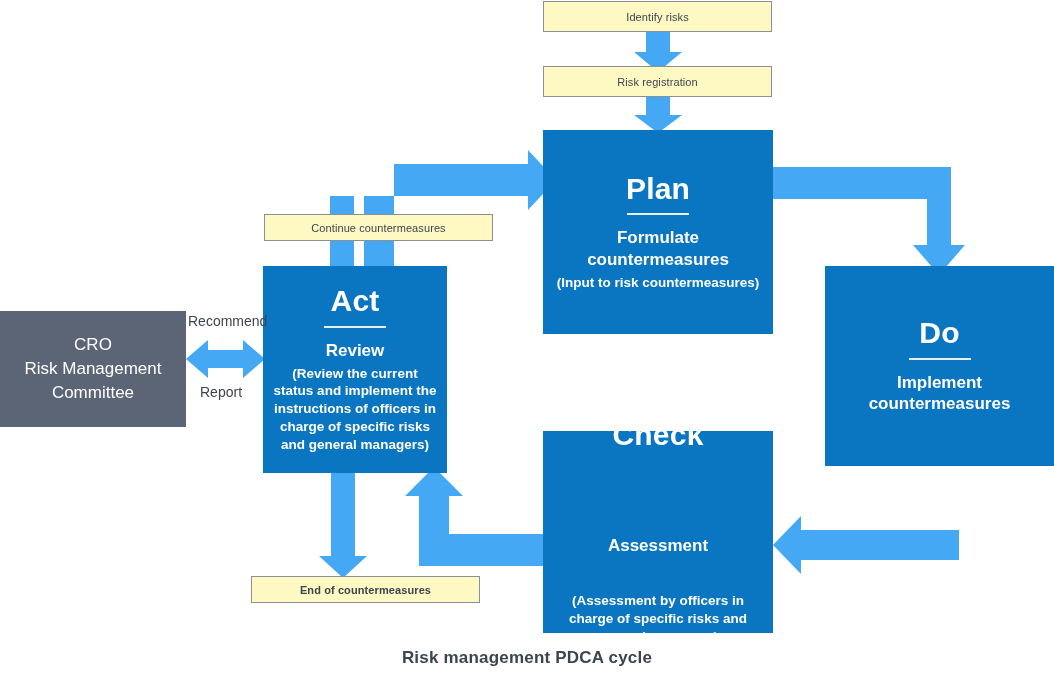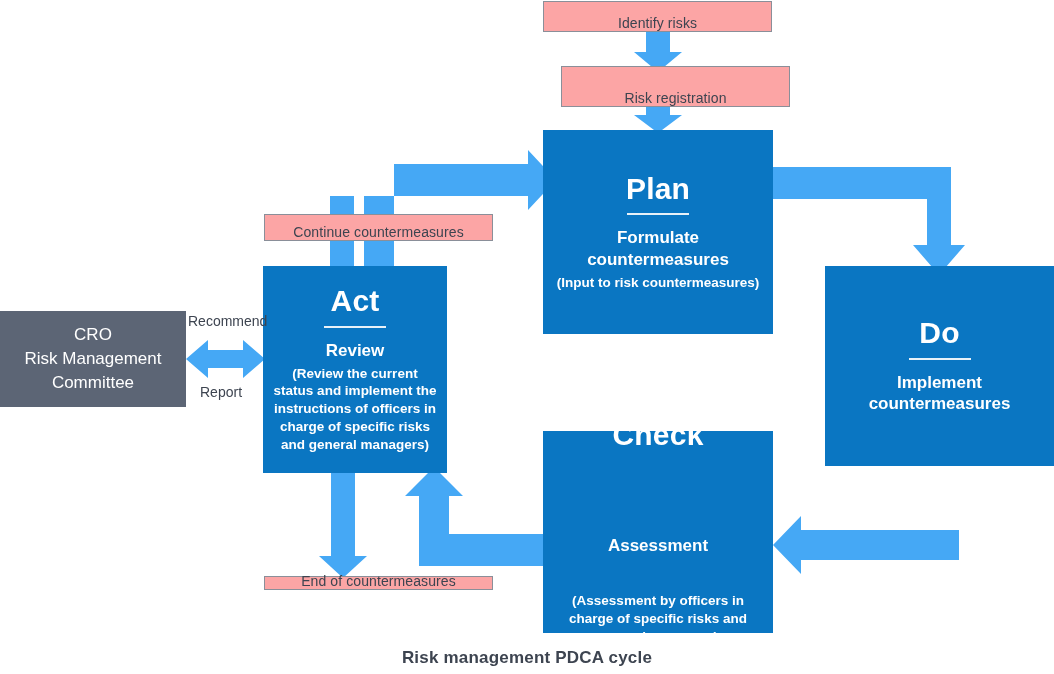--- a/index.html
+++ b/index.html
@@ -15,27 +15,27 @@
     width: 1054px;
     height: 674px;
     background: #ffffff;
     overflow: hidden;
   }
 
   
   .labelbox {
     position: absolute;
     box-sizing: border-box;
-    background: #fca5a5;
+    background: #fef9c3;
     border: 1px solid #8a8f99;
     display: flex;
-    align-items: flex-end;
+    align-items: center;
     justify-content: center;
     color: #3d4450;
-    font-size: 14px;
+    font-size: 11px;
     letter-spacing: .1px;
     z-index: 6;
   }
 
   
   .panel {
     position: absolute;
     box-sizing: border-box;
     background: #0a76c2;
     color: #ffffff;
@@ -143,21 +143,21 @@
 
     <polygon fill="#45a8f5" points="331,466 355,466 355,556 367,556 343,578 319,556 331,556"></polygon>
 
     <polygon fill="#45a8f5" points="186,359 208,340 208,350 243,350 243,340 265,359 243,378 243,368 208,368 208,378"></polygon>
   </svg>
 
   <div class="labelbox" style="left:543px; top:1px; width:229px; height:31px;">
     <span>Identify risks</span>
   </div>
 
-  <div class="labelbox" style="left:561px; top:66px; width:229px; height:41px;">
+  <div class="labelbox" style="left:543px; top:66px; width:229px; height:31px;">
     <span>Risk registration</span>
   </div>
 
   <div class="panel" style="left:543px; top:130px; width:230px; height:204px;">
     <div class="ptitle">Plan</div>
     <div class="rule"></div>
     <div class="psub" style="white-space:pre-line;">Formulate
 countermeasures</div>
     <div class="pnote">(Input to risk countermeasures)</div>
   </div>
@@ -176,34 +176,34 @@
     <div class="pnote" style="max-width:206px;">(Assessment by officers in charge of specific risks and general managers)</div>
   </div>
 
   <div class="panel" style="left:263px; top:266px; width:184px; height:207px;">
     <div class="ptitle">Act</div>
     <div class="rule"></div>
     <div class="psub">Review</div>
     <div class="pnote" style="max-width:212px;">(Review the current status and implement the instructions of officers in charge of specific risks and general managers)</div>
   </div>
 
-  <div class="graypanel" style="left:0px; top:311px; width:186px; height:96px;">
+  <div class="graypanel" style="left:0px; top:311px; width:186px; height:116px;">
     <div>
       <div>CRO</div>
       <div>Risk Management</div>
       <div>Committee</div>
     </div>
   </div>
 
   <div class="sidelabel" style="left:188px; top:313px;">Recommend</div>
   <div class="sidelabel" style="left:200px; top:384px;">Report</div>
 
   <div class="labelbox" style="left:264px; top:214px; width:229px; height:27px;">
     <span>Continue countermeasures</span>
   </div>
 
-  <div class="labelbox" style="left:264px; top:576px; width:229px; height:14px;">
+  <div class="labelbox" style="left:251px; top:576px; width:229px; height:27px;font-weight:bold;">
     <span>End of countermeasures</span>
   </div>
 
   <div id="caption">Risk management PDCA cycle</div>
 
 </div>
 
 </body></html>

